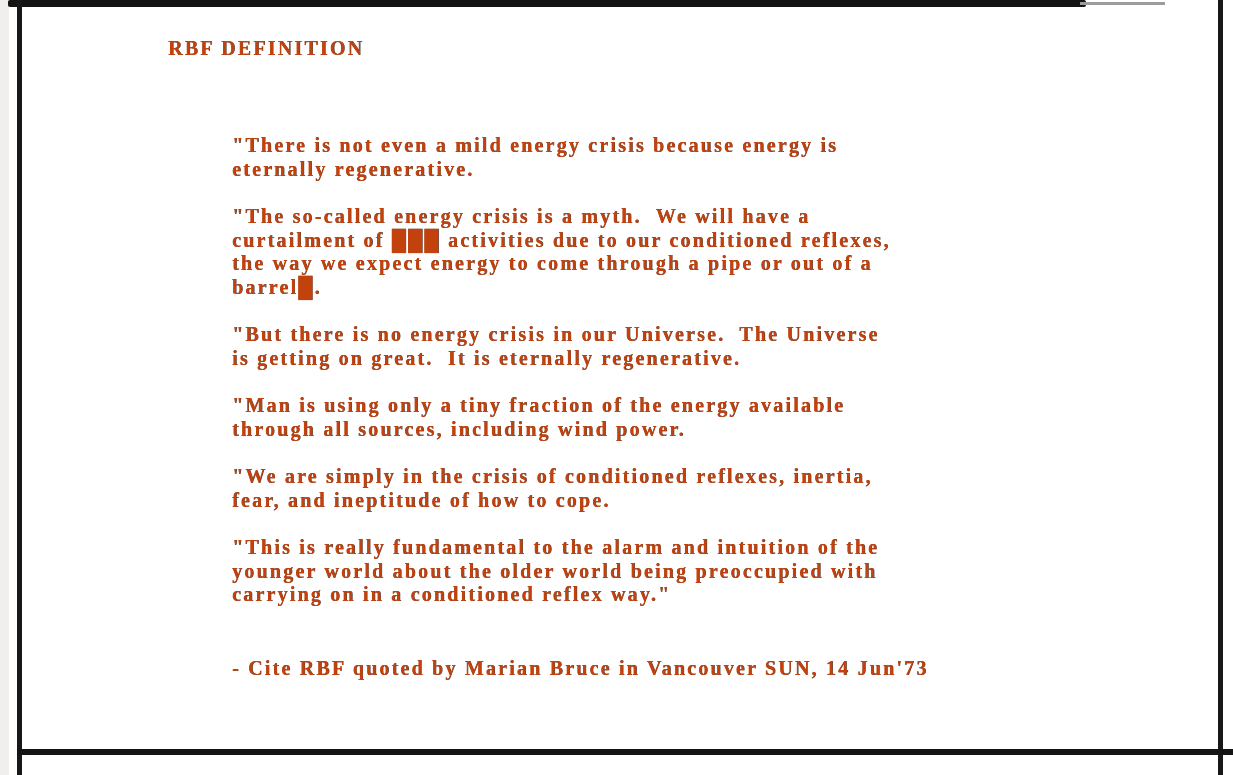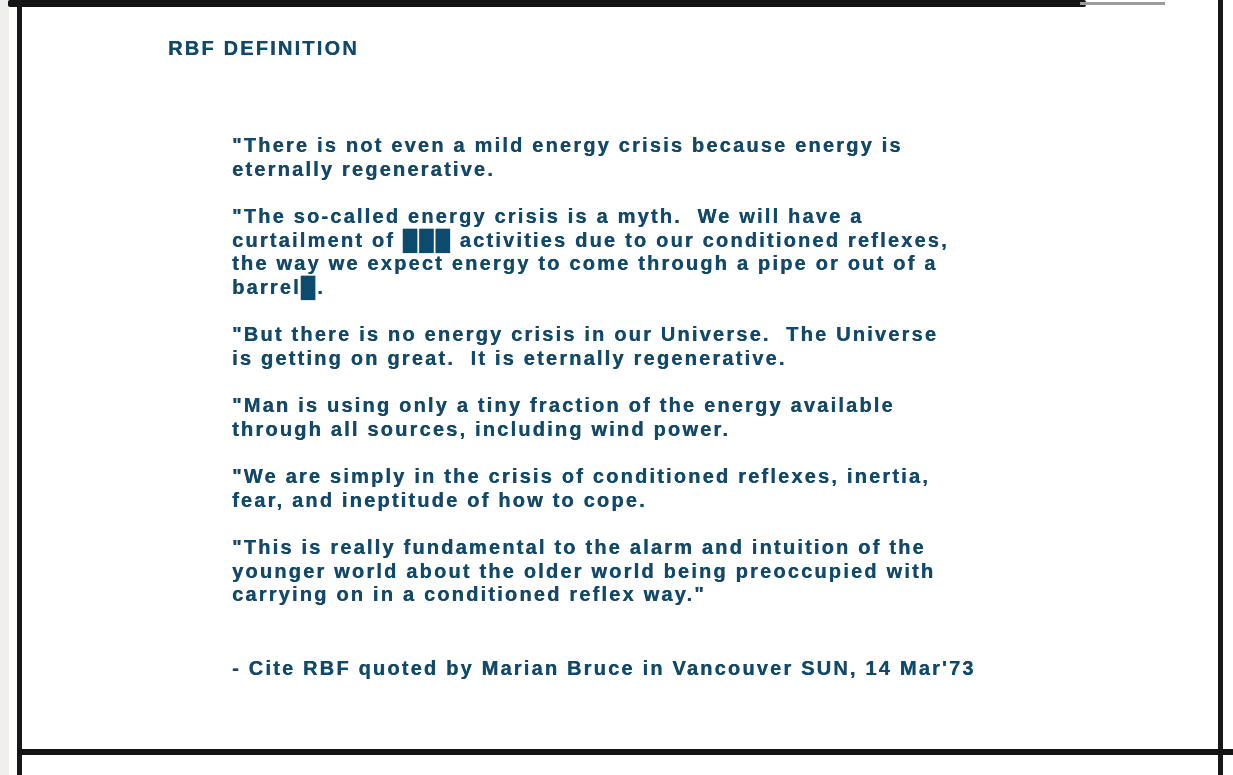--- a/index.html
+++ b/index.html
@@ -6,23 +6,23 @@
     margin: 0;
     padding: 0;
     background: #ffffff;
   }
   .page {
     position: relative;
     width: 1233px;
     height: 775px;
     background: #ffffff;
     overflow: hidden;
-    font-family: Liberation Sans, sans-serif;
+    font-family: Liberation Serif, serif;
     font-weight: 700;
-    color: #0c4a6e;
+    color: #c2410c;
   }
   
   .edge-strip {
     position: absolute;
     left: 0; top: 0;
     width: 9px; height: 775px;
     background: #f0efee;
   }
   
   .border-top {
@@ -115,16 +115,16 @@
 barrel█.</p>
     <p class="para">"But there is no energy crisis in our Universe.  The Universe
 is getting on great.  It is eternally regenerative.</p>
     <p class="para">"Man is using only a tiny fraction of the energy available
 through all sources, including wind power.</p>
     <p class="para">"We are simply in the crisis of conditioned reflexes, inertia,
 fear, and ineptitude of how to cope.</p>
     <p class="para">"This is really fundamental to the alarm and intuition of the
 younger world about the older world being preoccupied with
 carrying on in a conditioned reflex way."</p>
-    <p class="citation">- Cite RBF quoted by Marian Bruce in Vancouver SUN, 14 Mar'73</p>
+    <p class="citation">- Cite RBF quoted by Marian Bruce in Vancouver SUN, 14 Jun'73</p>
   </div>
 
 </div>
 
 </body></html>

